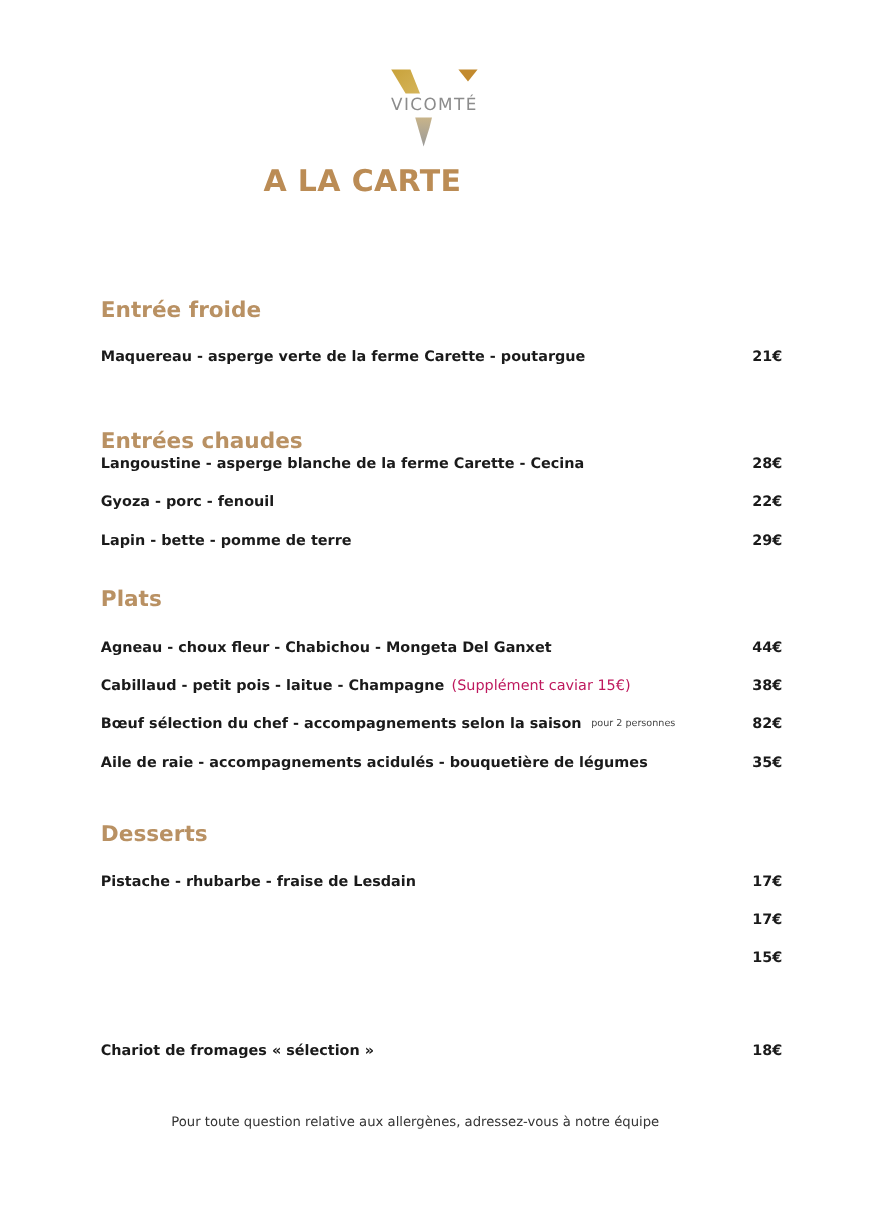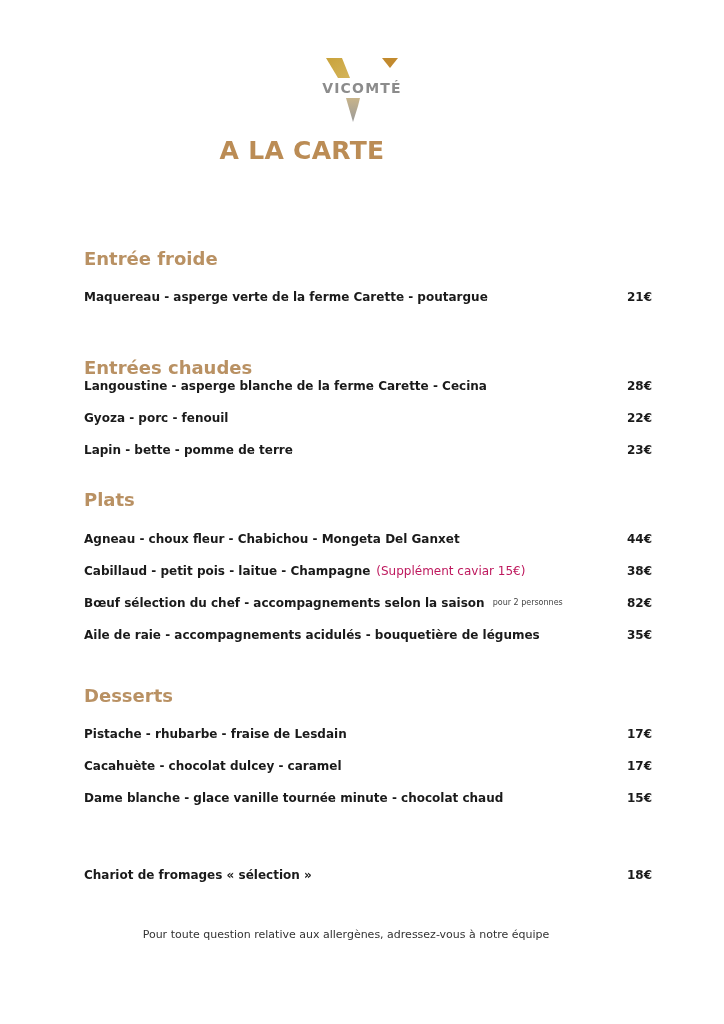--- a/index.html
+++ b/index.html
@@ -1,21 +1,21 @@
 <!DOCTYPE html>
 <html><head>
   <meta charset="utf-8">
   <style>
     html, body { margin: 0; padding: 0; background: #ffffff; }
     body { width: 724px; height: 1024px; position: relative; overflow: hidden;
            font-family: "DejaVu Sans", sans-serif; color: #1a1a1a; }
     .logo { position: absolute; left: 312px; top: 56px; width: 100px; height: 72px; }
     .logo-text { position: absolute; left: 0; top: 24px; width: 100px; text-align: center;
                  font-family: "DejaVu Sans", sans-serif; font-size: 14px; letter-spacing: 1.2px;
-                 color: #8c8c8c; font-weight: bold; }
+                 color: #8c8c8c; font-weight: normal; }
     .title { position: absolute; left: 0; top: 136px; width: 604px; text-align: center;
              font-family: "DejaVu Sans", sans-serif; font-weight: bold; font-size: 25px;
              color: #bb8c55; letter-spacing: 0.3px; }
     .section-title { position: absolute; left: 84px; font-weight: bold; font-size: 18px;
                      color: #b99163; }
     .item { position: absolute; left: 84px; width: 568px; height: 18px; }
     .item-name { position: absolute; left: 0; top: 0; font-size: 12px; font-weight: bold;
                  color: #1a1a1a; white-space: nowrap; }
     .item-note { font-weight: normal; font-size: 12px; color: #be185d; margin-left: 6px; }
     .item-note.small { font-size: 8px; color: #444; margin-left: 8px; vertical-align: 2px; margin-top: 13px; }
@@ -58,21 +58,21 @@
 <div class="item" style="top:379px;">
   <span class="item-name">Langoustine - asperge blanche de la ferme Carette - Cecina</span>
   <span class="item-price">28€</span>
 </div>
 <div class="item" style="top:411px;">
   <span class="item-name">Gyoza - porc - fenouil</span>
   <span class="item-price">22€</span>
 </div>
 <div class="item" style="top:443px;">
   <span class="item-name">Lapin - bette - pomme de terre</span>
-  <span class="item-price">23€</span>
+  <span class="item-price">29€</span>
 </div>
 
 <div class="section-title" style="top:489px;">Plats</div>
 <div class="item" style="top:532px;">
   <span class="item-name">Agneau - choux fleur - Chabichou - Mongeta Del Ganxet</span>
   <span class="item-price">44€</span>
 </div>
 <div class="item" style="top:564px;">
   <span class="item-name"><span>Cabillaud - petit pois - laitue - Champagne</span><span class="item-note">(Supplément caviar 15€)</span></span>
   <span class="item-price">38€</span>
@@ -85,25 +85,23 @@
   <span class="item-name">Aile de raie - accompagnements acidulés - bouquetière de légumes</span>
   <span class="item-price">35€</span>
 </div>
 
 <div class="section-title" style="top:685px;">Desserts</div>
 <div class="item" style="top:727px;">
   <span class="item-name">Pistache - rhubarbe - fraise de Lesdain</span>
   <span class="item-price">17€</span>
 </div>
 <div class="item" style="top:759px;">
-  <span class="item-name">Cacahuète - chocolat dulcey - caramel</span>
   <span class="item-price">17€</span>
 </div>
 <div class="item" style="top:791px;">
-  <span class="item-name">Dame blanche - glace vanille tournée minute - chocolat chaud</span>
   <span class="item-price">15€</span>
 </div>
 <div class="item" style="top:868px;">
   <span class="item-name">Chariot de fromages « sélection »</span>
   <span class="item-price">18€</span>
 </div>
 
 <div class="footer">Pour toute question relative aux allergènes, adressez-vous à notre équipe</div>
 
 </body></html>

